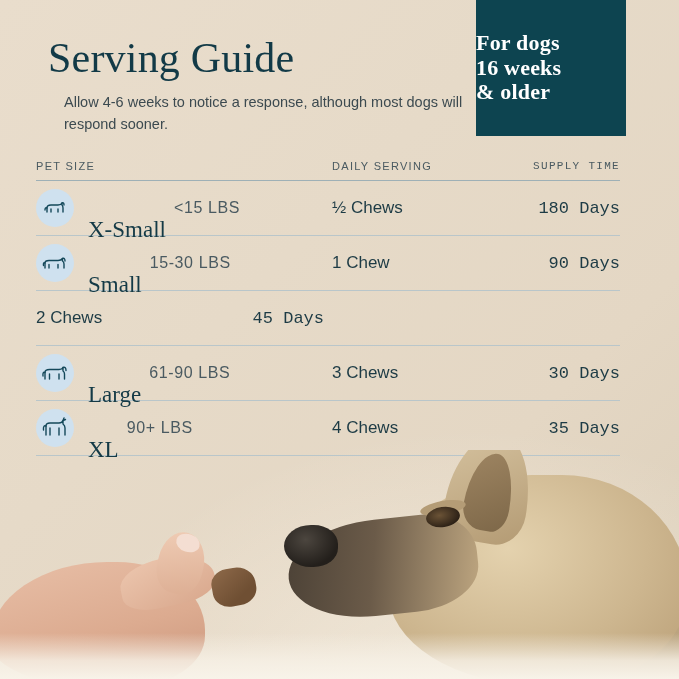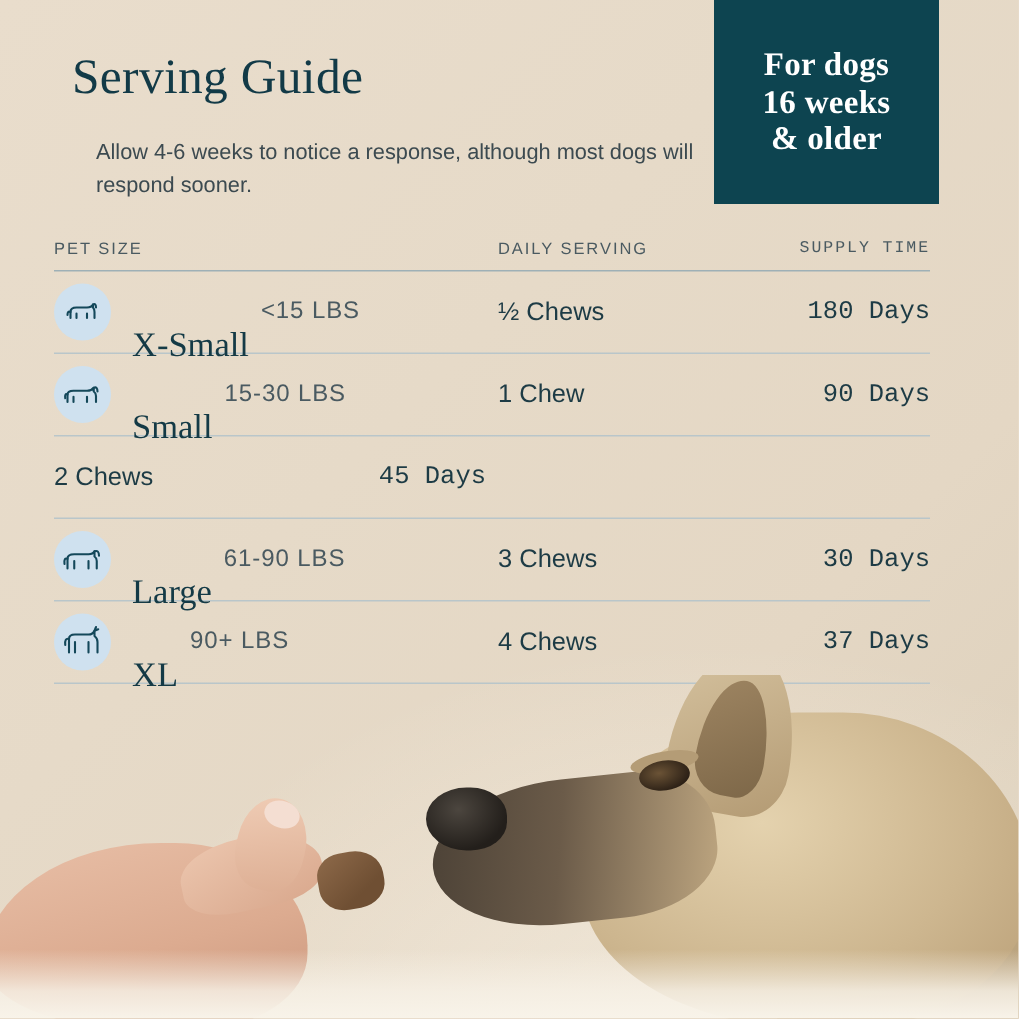--- a/index.html
+++ b/index.html
@@ -35,38 +35,38 @@
     top: 0;
     left: 476px;
     width: 150px;
     height: 136px;
     background: #0d4450;
     color: #ffffff;
     text-align: center;
     font-family: "Liberation Serif", serif;
     display: flex;
     flex-direction: column;
-    align-items: center;
+    align-items: flex-start;
     justify-content: center;
     line-height: 1.12;
   }
   .badge .l {
     font-size: 22px;
     font-weight: 700;
     letter-spacing: 0.2px;
     white-space: nowrap;
   }
 
   
   .title {
     position: absolute;
     left: 48px;
     top: 34px;
     font-family: "Liberation Serif", serif;
-    font-size: 33px;
+    font-size: 42px;
     color: #123a47;
     letter-spacing: 0.2px;
   }
   .subtitle {
     position: absolute;
     left: 64px;
     top: 92px;
     width: 400px;
     font-size: 14.5px;
     line-height: 1.5;
@@ -371,21 +371,21 @@
             <path d="M5 9 Q2 8 2.5 13"></path>
           </svg>
         </span>
         <span class="size-name">XL</span>
         <span class="size-weight">90+ LBS</span>
       </div>
       <div class="c-serve">
         <span class="serve-val">4 Chews</span>
       </div>
       <div class="c-supply">
-        <span class="supply-val">37 Days</span>
+        <span class="supply-val">35 Days</span>
       </div>
     </div>
 
   </div>
 
   <div class="photo">
 
     <div class="hand">
       <div class="palm"></div>
       <div class="thumb"></div>

